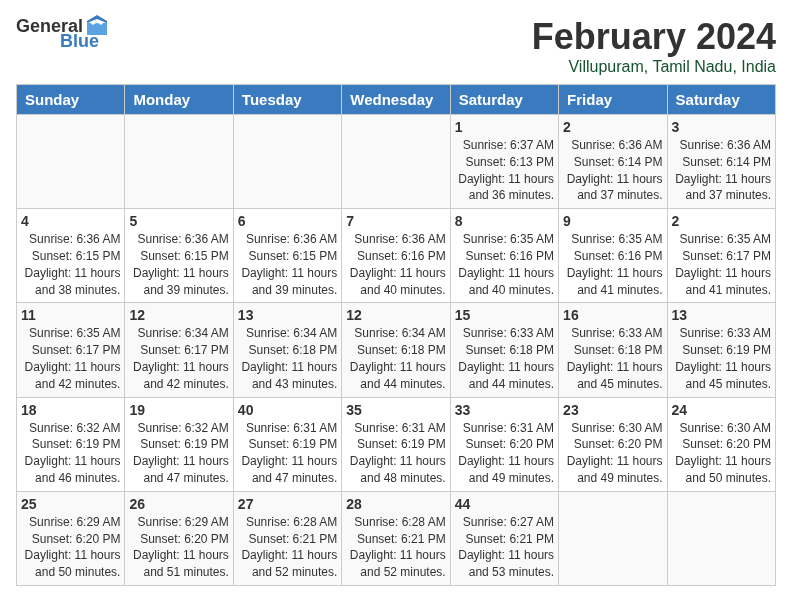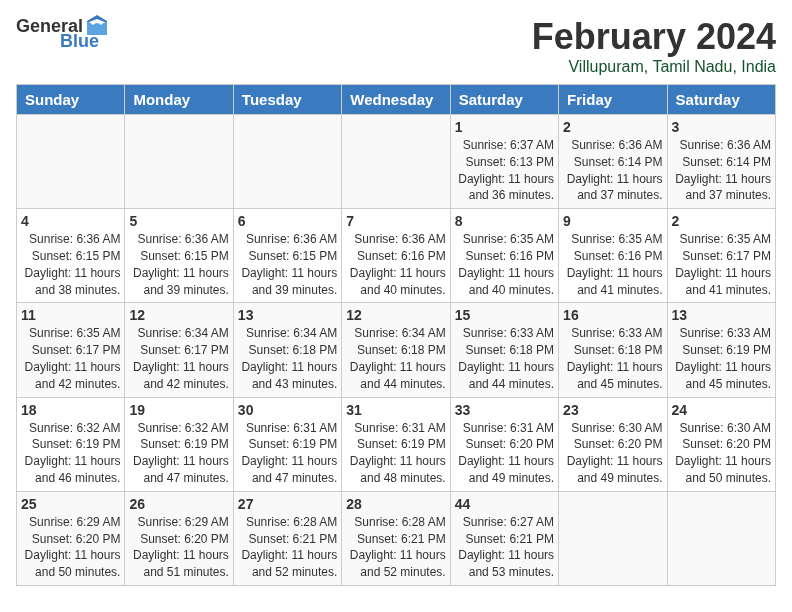--- a/index.html
+++ b/index.html
@@ -253,27 +253,27 @@
 Sunset: 6:19 PM
 Daylight: 11 hours and 46 minutes.</div>
         </td>
         <td>
           <span class="day-number">19</span>
           <div class="day-info" style="white-space: pre-line;">Sunrise: 6:32 AM
 Sunset: 6:19 PM
 Daylight: 11 hours and 47 minutes.</div>
         </td>
         <td>
-          <span class="day-number">30</span>
+          <span class="day-number">40</span>
           <div class="day-info" style="white-space: pre-line;">Sunrise: 6:31 AM
 Sunset: 6:19 PM
 Daylight: 11 hours and 47 minutes.</div>
         </td>
         <td>
-          <span class="day-number">31</span>
+          <span class="day-number">35</span>
           <div class="day-info" style="white-space: pre-line;">Sunrise: 6:31 AM
 Sunset: 6:19 PM
 Daylight: 11 hours and 48 minutes.</div>
         </td>
         <td>
           <span class="day-number">33</span>
           <div class="day-info" style="white-space: pre-line;">Sunrise: 6:31 AM
 Sunset: 6:20 PM
 Daylight: 11 hours and 49 minutes.</div>
         </td>

